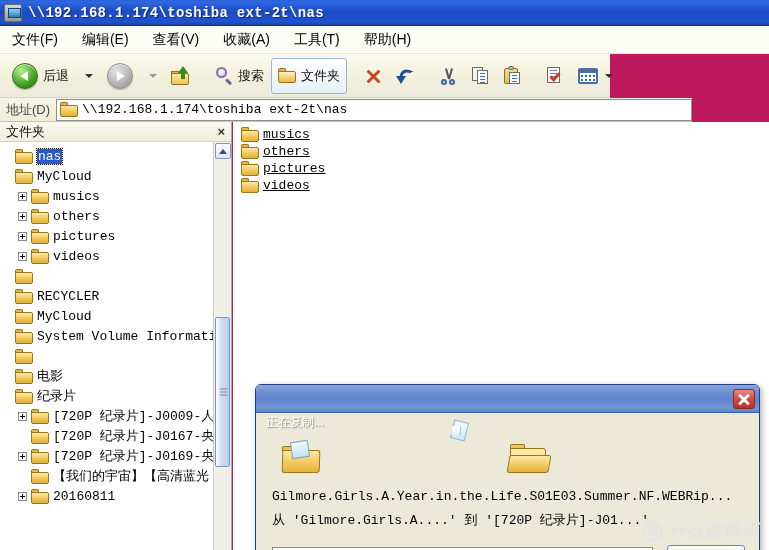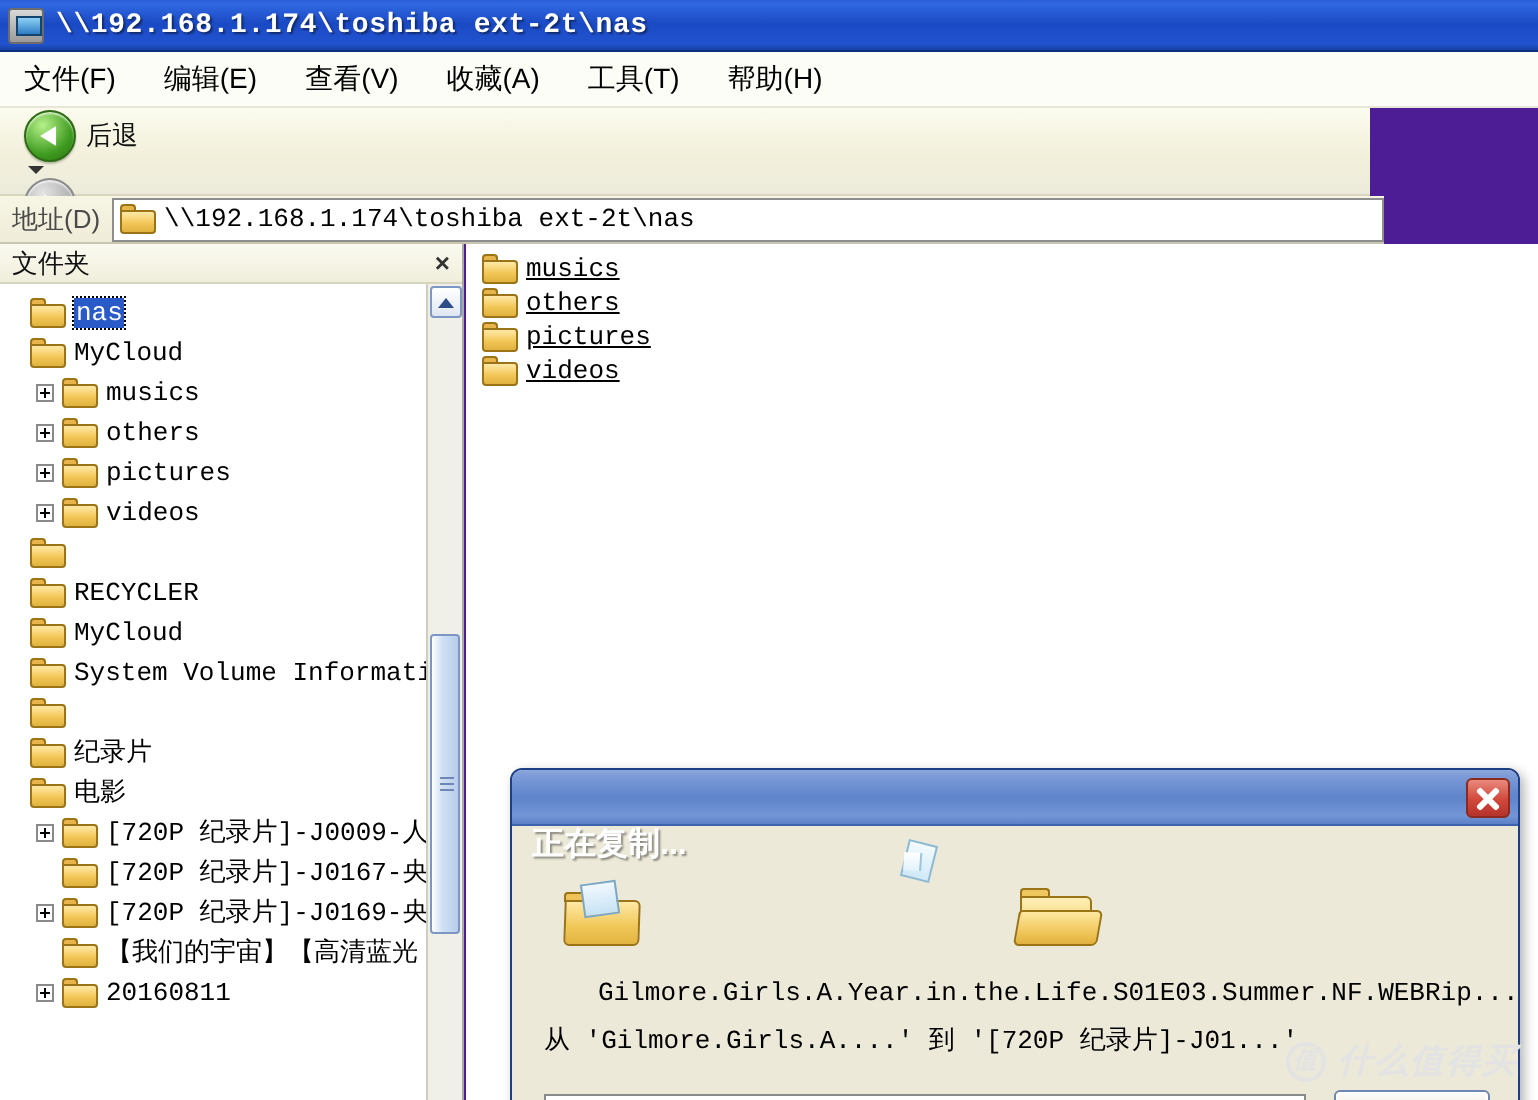--- a/index.html
+++ b/index.html
@@ -7,21 +7,21 @@
     margin: 0; padding: 0;
     width: 769px; height: 550px;
     overflow: hidden;
     background: #fff;
     font-family: "Liberation Sans", sans-serif;
     font-size: 12px;
   }
   #app {
     position: relative;
     width: 769px; height: 550px;
-    background: #4c1d95;
+    background: #be185d;
     overflow: hidden;
   }
 
   
   .titlebar {
     position: absolute; left: 0; top: 0; width: 769px; height: 26px;
     background: linear-gradient(180deg,#2b5fd9 0%,#2f68e0 8%,#1a49c4 48%,#2253cf 88%,#18409f 100%);
     display: flex; align-items: center;
     border-bottom: 1px solid #0a3080;
   }
@@ -50,26 +50,25 @@
     display: flex; align-items: center;
     border-bottom: 1px solid #e8e6d8;
   }
   .menu-item {
     font-size: 14px; color: #000; padding: 2px 12px; white-space: nowrap;
     cursor: default;
   }
 
   
   .toolbar {
-    position: absolute; left: 0; top: 54px; width: 685px; height: 44px;
+    position: absolute; left: 0; top: 54px; width: 610px; height: 44px;
     background: linear-gradient(180deg,#fbfbee 0%,#f3f1dc 52%,#eceada 100%);
-    display: flex; align-items: flex-start; gap: 0;
+    display: flex; align-items: center; gap: 0;
     border-bottom: 1px solid #d9d6bf;
     padding-left: 5px;
-    flex-direction: column;
   }
   .tb-btn {
     height: 36px; display: flex; align-items: center; gap: 5px;
     padding: 0 6px; border: 1px solid transparent; border-radius: 3px;
     cursor: default; white-space: nowrap;
   }
   .tb-btn.active { border: 1px solid #9ab3d6; background: linear-gradient(180deg,#ffffff,#e8eef8); }
   .tb-label { font-size: 13px; color: #111; }
   .tb-sep { width: 1px; height: 26px; background: #cfcdb6; margin: 0 5px; }
   .tb-caret {
@@ -289,21 +288,21 @@
     box-shadow: 2px 2px 6px rgba(0,0,0,.3);
     border-radius: 6px 6px 2px 2px;
   }
   .dlg-title {
     height: 28px; display: flex; align-items: center; justify-content: space-between;
     background: linear-gradient(180deg,#8ba7dd 0%,#7d9cd8 10%,#5f84cb 50%,#7295d5 85%,#5b80c6 100%);
     border-radius: 5px 5px 0 0;
     padding: 0 4px 0 10px;
     border-bottom: 1px solid #3d63ae;
   }
-  .dlg-title .t { color: #fff; font-size: 16px; font-weight: bold; text-shadow: 1px 1px 1px rgba(0,0,0,.4); margin-top: 47px; }
+  .dlg-title .t { color: #fff; font-size: 12px; font-weight: normal; text-shadow: 1px 1px 1px rgba(0,0,0,.4); margin-top: 47px; }
   .dlg-close {
     width: 22px; height: 20px; border-radius: 3px;
     background: linear-gradient(180deg,#e98a7d,#d0483a 55%,#b5332a);
     border: 1px solid #8d2a20; position: relative;
   }
   .dlg-close i { position: absolute; left: 3px; top: 8px; width: 14px; height: 3px; background: #fff; border-radius: 1px; }
   .dlg-close i:first-child { transform: rotate(45deg); }
   .dlg-close i:last-child  { transform: rotate(-45deg); }
 
   .dlg-body { position: relative; height: 188px; padding: 0; }
@@ -344,21 +343,21 @@
     position: absolute; left: 0; bottom: 0; width: 42px; height: 18px;
     background: linear-gradient(180deg,#ffe9a0,#eec253 70%,#e0b140);
     border: 1px solid #9a7416; border-radius: 2px 3px 3px 3px;
     transform: skewX(-10deg);
   }
 
   .dlg-line1, .dlg-line2 {
     font-family: "Liberation Mono", monospace; font-size: 13px; color: #000;
     white-space: nowrap; padding-left: 16px;
   }
-  .dlg-line1 { margin-top: 2px; margin-left: 27px; }
+  .dlg-line1 { margin-top: 2px; }
   .dlg-line2 { margin-top: 7px; }
 
   .prog-row { display: flex; align-items: center; gap: 14px; padding: 0 14px 0 16px; margin-top: 16px; }
   .progress {
     flex: 1; height: 20px; background: #fff; border: 1px solid #8a8a8a;
     padding: 2px; display: flex; align-items: center; gap: 2px; overflow: hidden;
   }
   .cancel-btn {
     width: 78px; height: 24px; border: 1px solid #6e86b0; border-radius: 3px;
     background: linear-gradient(180deg,#fcfcfc,#eceadb 52%,#e2dfcc);
@@ -597,29 +596,29 @@
               <div class="body"></div>
             </div>
             <span class="lbl"></span>
           </div>
           <div class="tnode indent-1">
             <div class="spacer"></div>
             <div class="ficon">
               <div class="tab"></div>
               <div class="body"></div>
             </div>
+            <span class="lbl">电影</span>
+          </div>
+          <div class="tnode indent-1">
+            <div class="spacer"></div>
+            <div class="ficon">
+              <div class="tab"></div>
+              <div class="body"></div>
+            </div>
             <span class="lbl">纪录片</span>
-          </div>
-          <div class="tnode indent-1">
-            <div class="spacer"></div>
-            <div class="ficon">
-              <div class="tab"></div>
-              <div class="body"></div>
-            </div>
-            <span class="lbl">电影</span>
           </div>
           <div class="tnode indent-2">
             <div class="plus"></div>
             <div class="ficon">
               <div class="tab"></div>
               <div class="body"></div>
             </div>
             <span class="lbl">[720P 纪录片]-J0009-人</span>
           </div>
           <div class="tnode indent-2">

